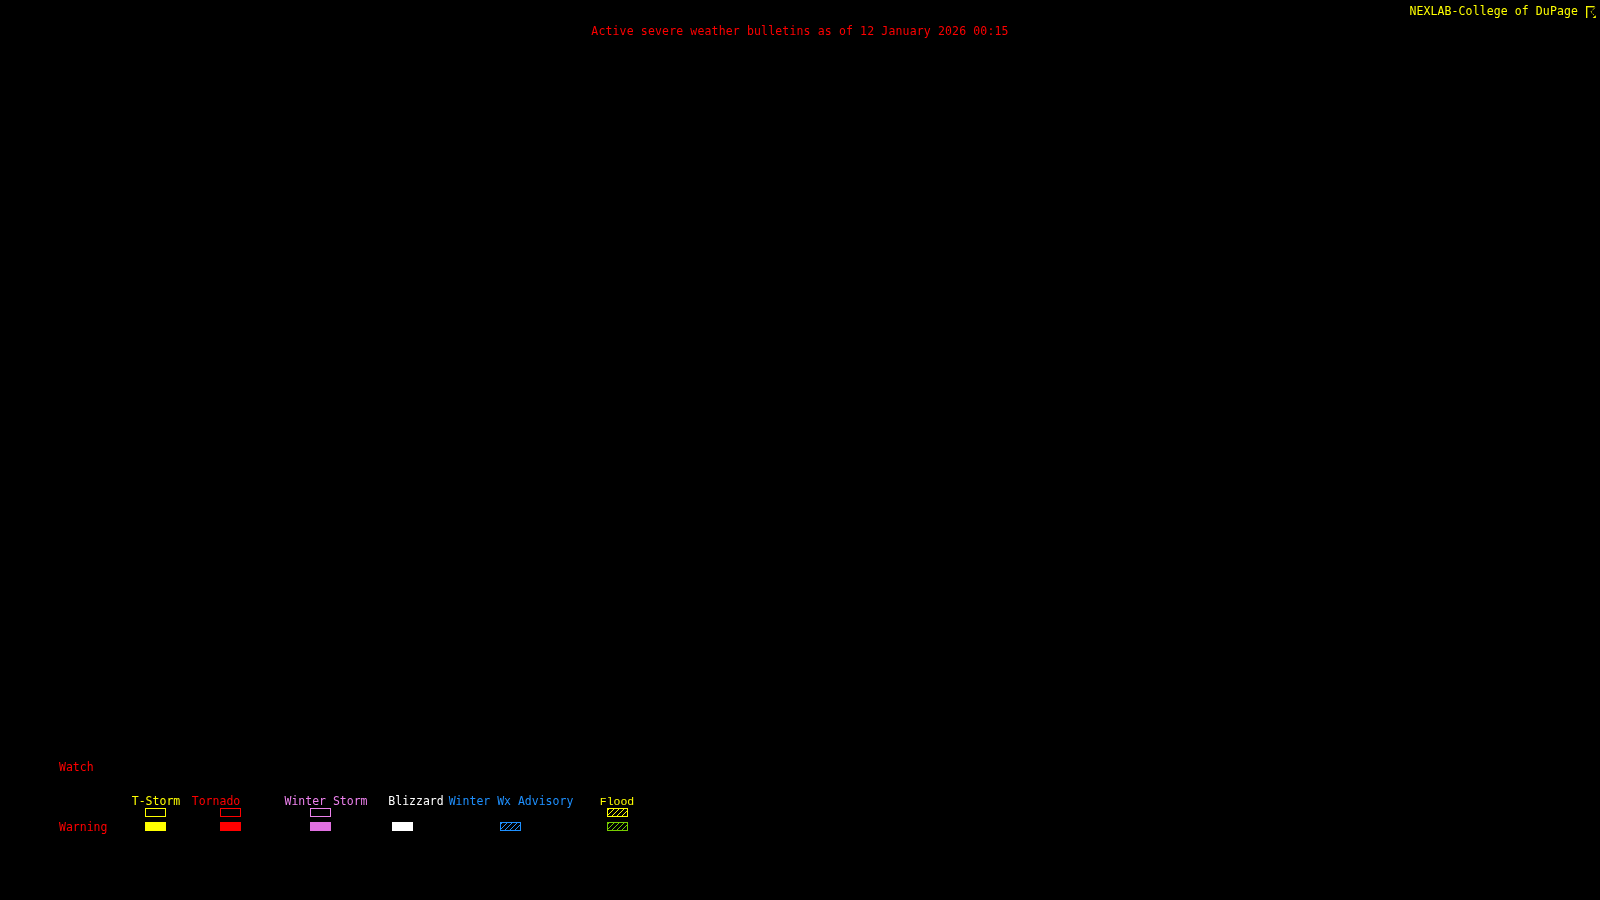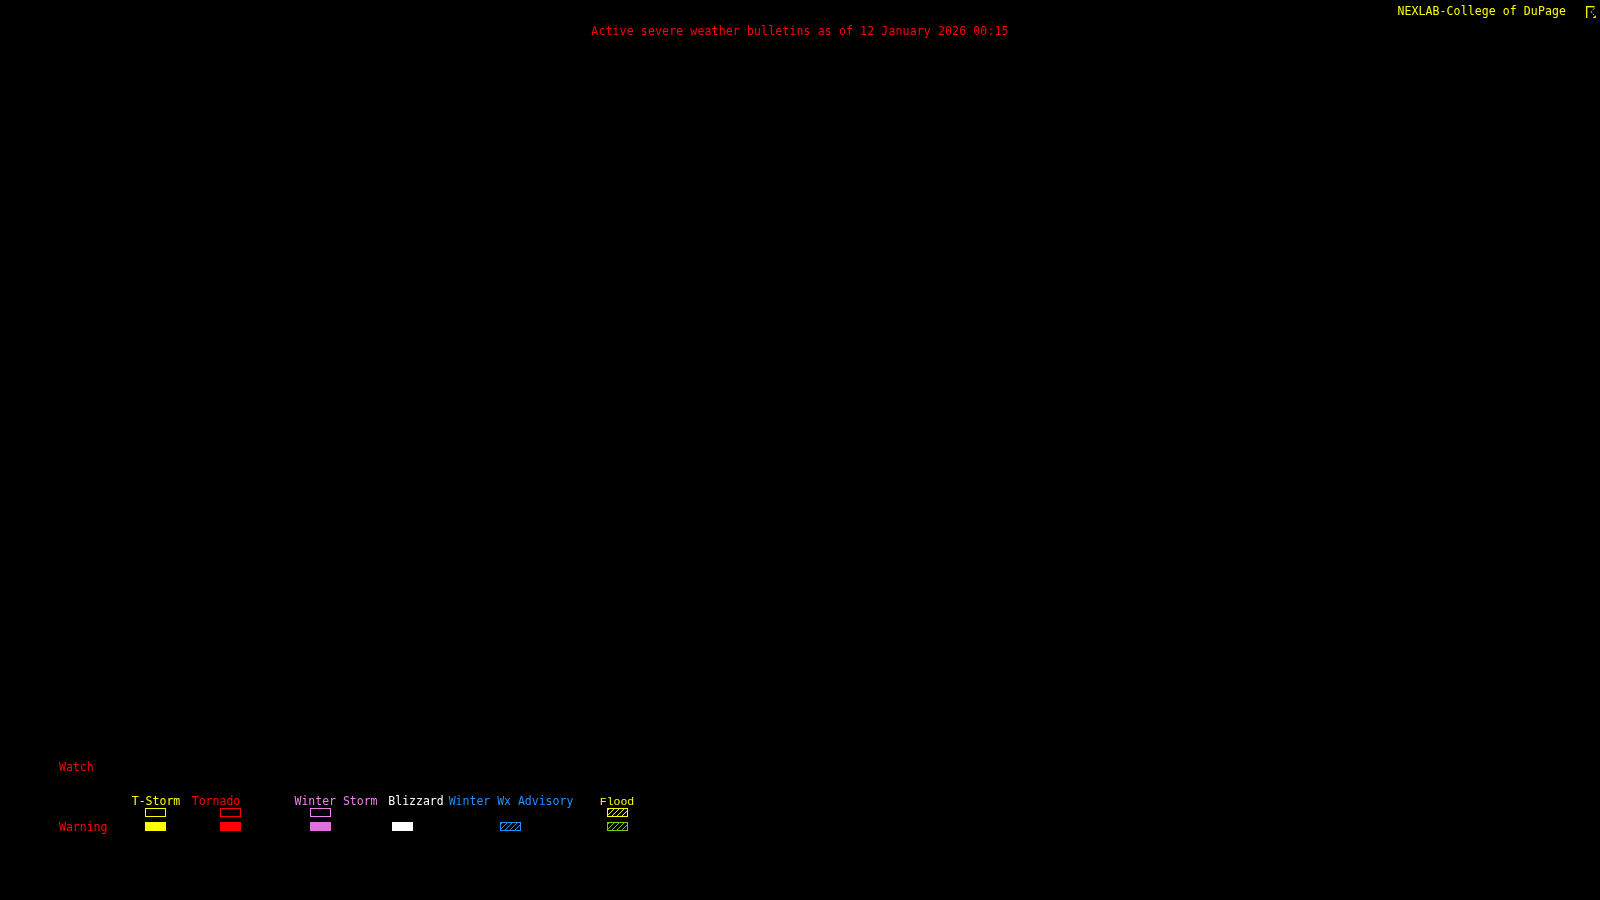--- a/index.html
+++ b/index.html
@@ -30,21 +30,21 @@
     transform: translateX(-50%);
     white-space: nowrap;
     letter-spacing: 0.15px;
   }
   .attribution {
     position: absolute;
     top: 5.2px;
     right: 4px;
     display: flex;
     align-items: flex-start;
-    gap: 20px;
+    gap: 8px;
     white-space: nowrap;
     letter-spacing: 0.1px;
   }
   .attribution svg { display: block; margin-top: 1px; }
   .legend { position: absolute; left: 0; top: 0; }
   .legend-row-label {
     position: absolute;
     left: 59px;
     white-space: nowrap;
   }
@@ -71,21 +71,21 @@
     border: 1px solid var(--c);
     background: repeating-linear-gradient(135deg,
       var(--c) 0px, var(--c) 1.1px,
       transparent 1.1px, transparent 3.6px);
   }
   
   .col-tstorm   .legend-col-label { left: 76px;  }
   .col-tstorm   .swatch           { left: 145px; }
   .col-tornado  .legend-col-label { left: 136px; }
   .col-tornado  .swatch           { left: 220px; }
-  .col-wstorm   .legend-col-label { left: 256px; }
+  .col-wstorm   .legend-col-label { left: 246px; }
   .col-wstorm   .swatch           { left: 310px; }
   .col-blizzard .legend-col-label { left: 336px; }
   .col-blizzard .swatch           { left: 392px; }
   .col-wwa      .legend-col-label { left: 431px; }
   .col-wwa      .swatch           { left: 500px; }
   .col-flood    .legend-col-label { left: 537px; font-family: Liberation Mono, monospace; }
   .col-flood    .swatch           { left: 607px; }
 </style>
 </head>
 <body>

